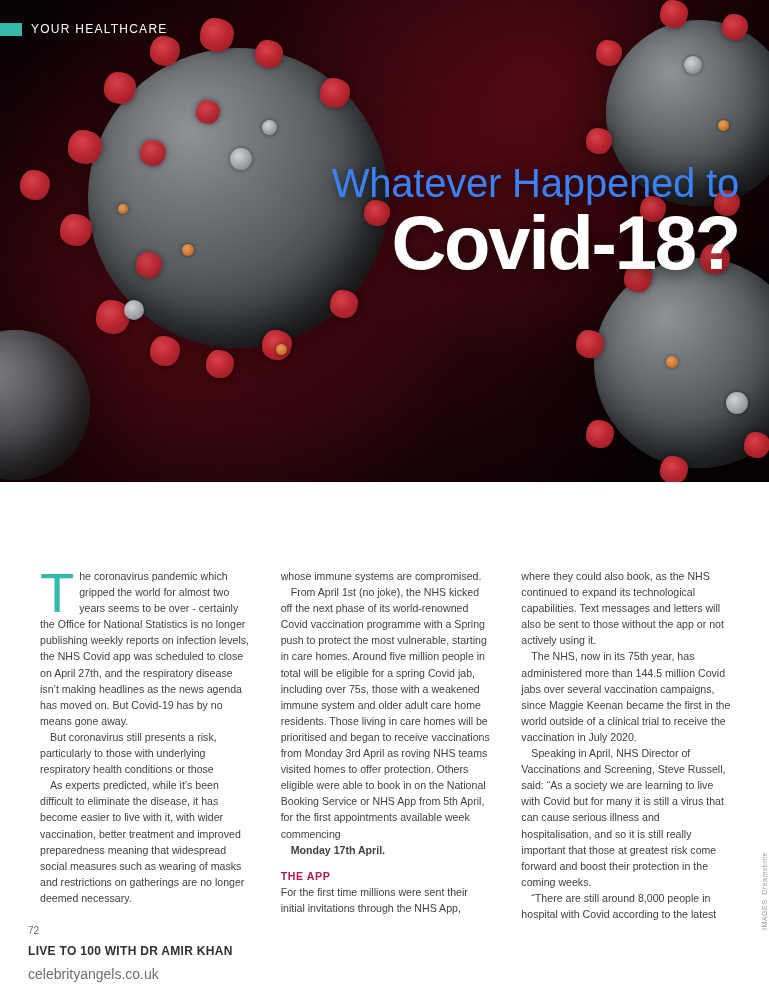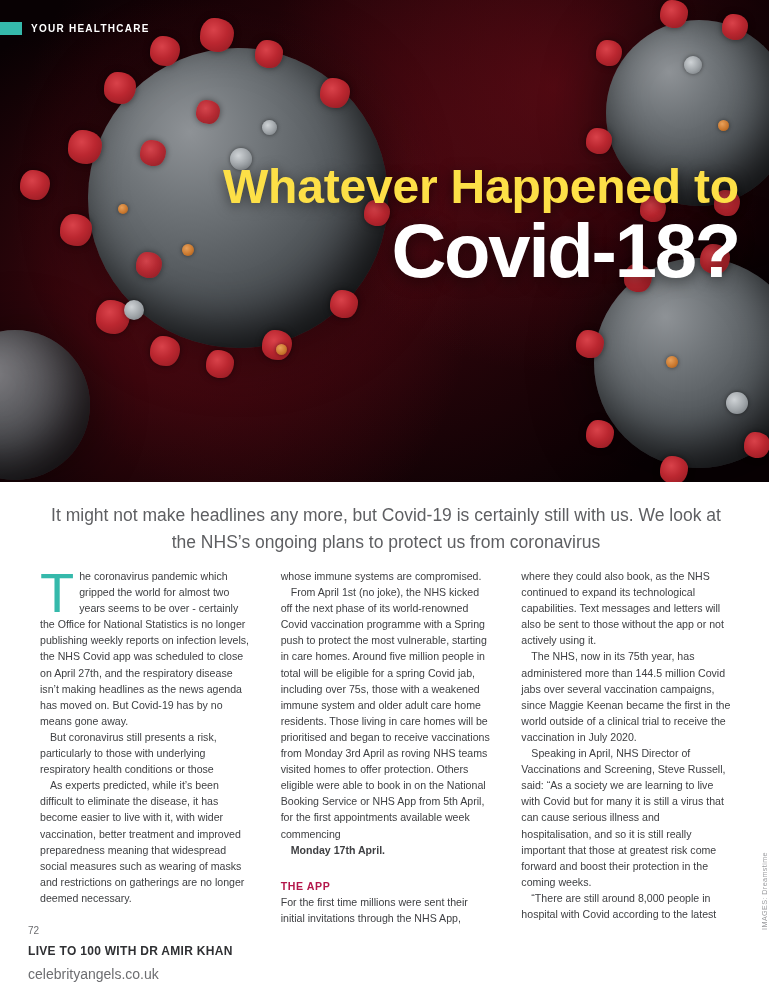--- a/index.html
+++ b/index.html
@@ -58,30 +58,30 @@
   
   .kicker {
     position: absolute; left: 0; top: 22px;
     display: flex; align-items: center;
     z-index: 6;
   }
   .kicker-bar {
     width: 22px; height: 13px; background: #35b9ab; margin-right: 9px;
   }
   .kicker-text {
-    color: #ffffff; font-size: 10px; font-weight: bold;
+    color: #ffffff; font-size: 12px; font-weight: normal;
     letter-spacing: 1.25px;
   }
 
   
   .headline-wrap {
     position: absolute; right: 30px; top: 163px; z-index: 7; text-align: right;
   }
   .headline-1 {
-    color: #fde047; font-size: 48px; font-weight: 700; line-height: 1;
+    color: #3b82f6; font-size: 40px; font-weight: 400; line-height: 1;
     letter-spacing: -0.2px; text-shadow: 0 2px 14px rgba(0,0,0,.55);
   }
   .headline-2 {
     color: #ffffff; font-size: 76px; font-weight: bold; line-height: .96;
     letter-spacing: -2.2px; margin-top: 4px;
     text-shadow: 0 3px 16px rgba(0,0,0,.55);
   }
 
   
   .standfirst {
@@ -96,21 +96,21 @@
     display: flex; gap: 30px;
   }
   .col { width: 211px; }
   .col p {
     color: #3f4043; font-size: 10.6px; line-height: 1.52;
     text-align: left; margin-bottom: 0;
   }
   .col p + p { text-indent: 10px; }
   .subhead {
     color: #b4174b; font-size: 10.6px; font-weight: bold; letter-spacing: .6px;
-    margin-top: 22px; margin-bottom: 2px;
+    margin-top: 12px; margin-bottom: 2px;
   }
   .bold-line { font-weight: bold; }
 
   
   .dropcap {
     float: left;
     color: #35b9ab;
     font-size: 56px;
     line-height: 0.78;
     font-weight: 300;
@@ -198,21 +198,20 @@
       <div class="kicker-bar"></div>
       <div class="kicker-text">YOUR HEALTHCARE</div>
     </div>
 
     <div class="headline-wrap">
       <div class="headline-1">Whatever Happened to</div>
       <div class="headline-2">Covid-18?</div>
     </div>
   </div>
 
-  <div class="standfirst">It might not make headlines any more, but Covid-19 is certainly still with us. We look at the NHS’s ongoing plans to protect us from coronavirus</div>
 
   <div class="cols">
 
     <div class="col">
       <p><span class="dropcap">T</span><span>he coronavirus pandemic which gripped the world for almost two years seems to be over - certainly the Office for National Statistics is no longer publishing weekly reports on infection levels, the NHS Covid app was scheduled to close on April 27th, and the respiratory disease isn’t making headlines as the news agenda has moved on. But Covid-19 has by no means gone away.</span></p>
       <p>But coronavirus still presents a risk, particularly to those with underlying respiratory health conditions or those</p>
       <p>As experts predicted, while it’s been difficult to eliminate the disease, it has become easier to live with it, with wider vaccination, better treatment and improved preparedness meaning that widespread social measures such as wearing of masks and restrictions on gatherings are no longer deemed necessary.</p>
     </div>
 
     <div class="col">

